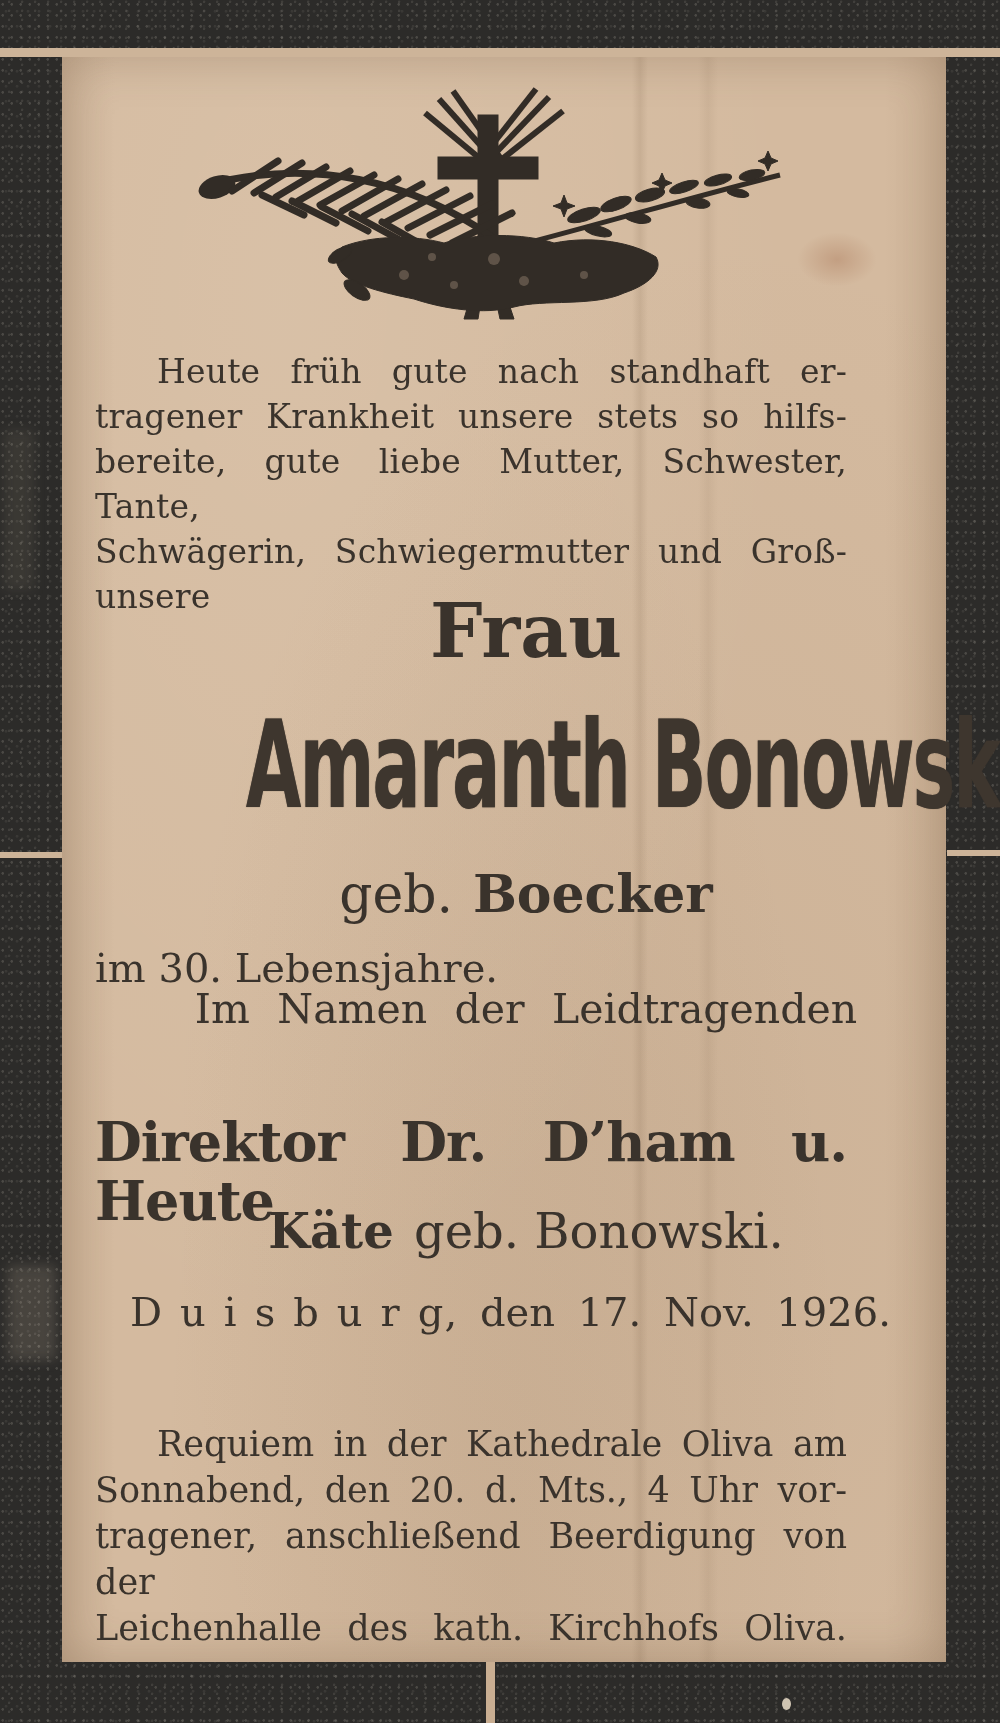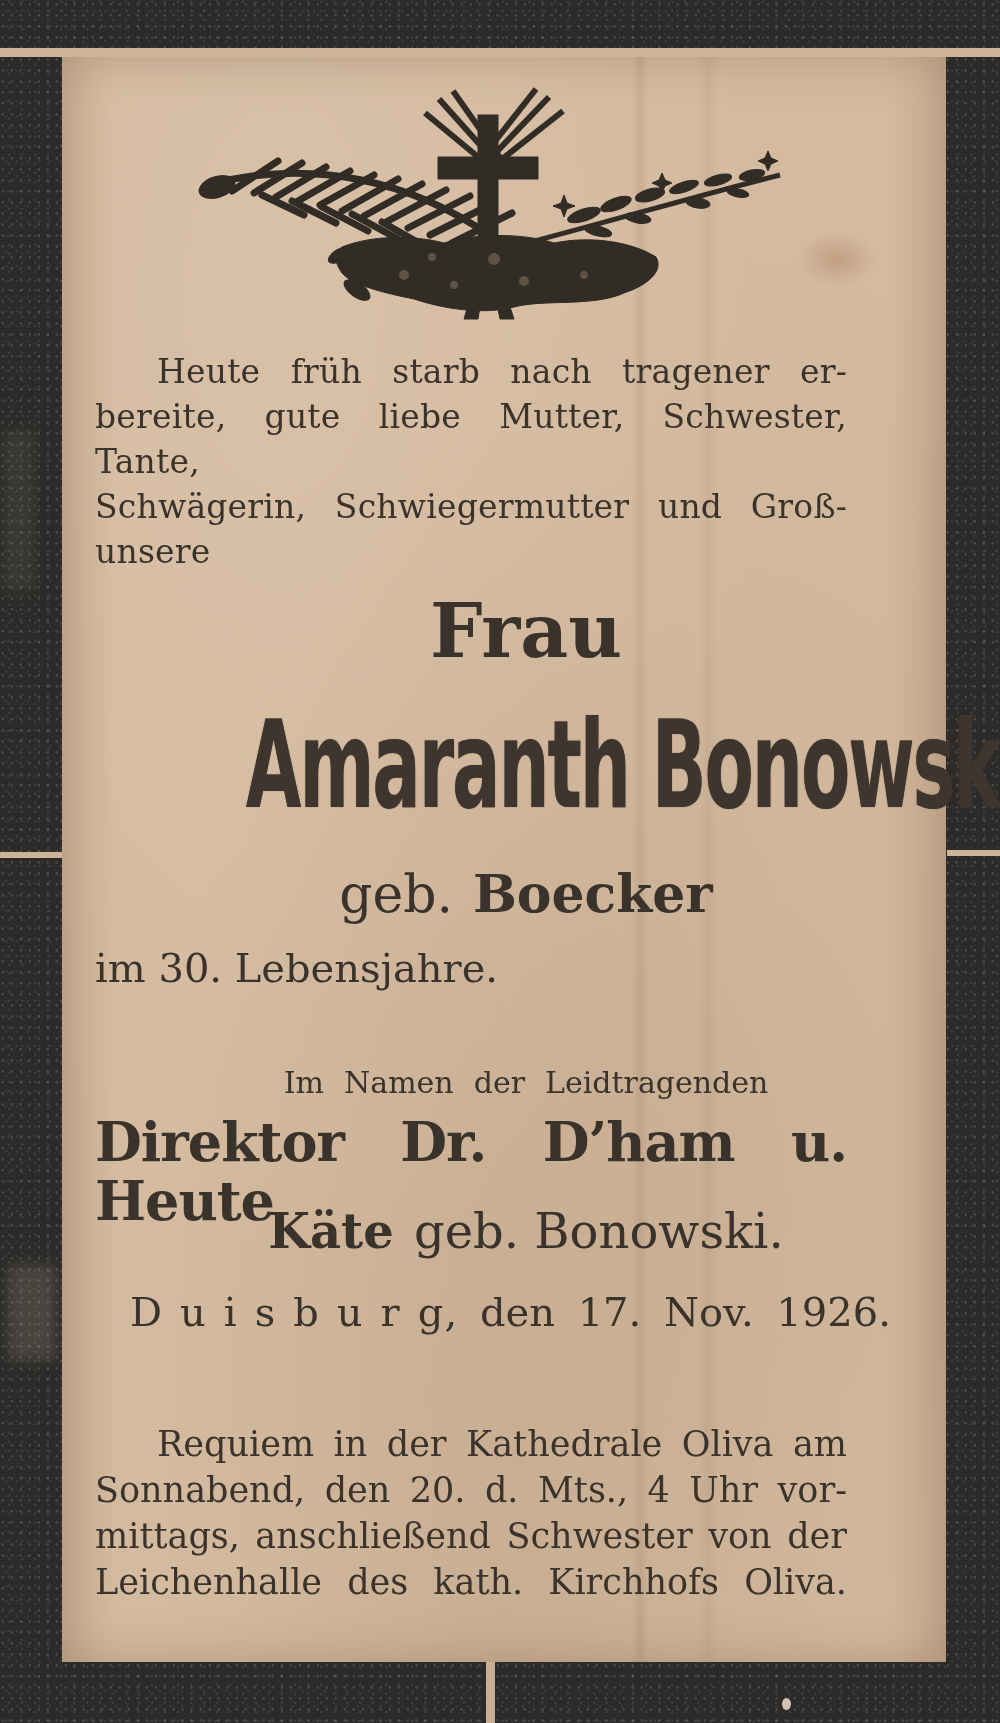--- a/index.html
+++ b/index.html
@@ -61,21 +61,21 @@
     font-family:"DejaVu Sans","Liberation Sans",sans-serif;
     font-weight:bold;font-size:100px;line-height:1;
     letter-spacing:-3px;white-space:nowrap;
     transform:scale(0.72,1.22);transform-origin:50% 20%;
     color:#3e362e;text-shadow:0 0 1px rgba(62,54,46,.8);
   }
   #maiden{top:806px;font-size:52px;}
   #maiden .pfx{font-weight:normal;}
   #maiden .srn{font-weight:bold;margin-left:.38em;}
   #age{top:888px;font-size:40px;}
-  #inname{top:1008px;font-size:30px;word-spacing:.35em;}
+  #inname{top:928px;font-size:41px;word-spacing:.35em;}
   #mourn1{top:1056px;font-size:54px;font-weight:bold;letter-spacing:-1px;
           text-align:justify;text-align-last:justify;line-height:1.1;}
   #mourn2{top:1146px;font-size:48px;}
   #mourn2 .kaete{font-weight:bold;}
   #mourn2 .rest{margin-left:.42em;}
   #dateline{top:1232px;left:68px;width:760px;font-size:40px;white-space:nowrap;}
   #dateline .city{letter-spacing:.45em;}
   #dateline .drest{margin-left:-.42em;word-spacing:.25em;}
 
   .ink{color:#3a332c;}
@@ -168,21 +168,22 @@
             <circle cx="332" cy="196" r="5"></circle>
               <circle cx="392" cy="190" r="4"></circle>
             <circle cx="302" cy="174" r="6"></circle>
               <circle cx="240" cy="172" r="4"></circle>
           </g>
         </g>
       </g>
     </svg>
 
     <div id="intro" class="blk col ink">
-      <div class="line indent">Heute früh starb nach tragener er-</div>
+      <div class="line indent">Heute früh gute nach standhaft er-</div>
+      <div class="line">tragener Krankheit unsere stets so hilfs-</div>
       <div class="line">bereite, gute liebe Mutter, Schwester, Tante,</div>
       <div class="line">Schwägerin, Schwiegermutter und Groß-</div>
       <div class="line last">unsere</div>
     </div>
 
     <div id="frau" class="blk full ink">Frau</div>
 
     <div id="name-row" class="blk">
       <span class="nm">Amaranth Bonowski</span>
     </div>
@@ -201,17 +202,17 @@
       <span class="kaete">Käte</span><span class="rest">geb. Bonowski.</span>
     </div>
 
     <div id="dateline" class="blk ink">
       <span class="city">Duisburg</span><span class="drest">, den 17. Nov. 1926.</span>
     </div>
 
     <div id="funeral" class="blk col ink">
       <div class="line indent">Requiem in der Kathedrale Oliva am</div>
       <div class="line">Sonnabend, den 20. d. Mts., 4 Uhr vor-</div>
-      <div class="line">mittags, anschließend Schwester von der</div>
+      <div class="line">tragener, anschließend Beerdigung von der</div>
       <div class="line">Leichenhalle des kath. Kirchhofs Oliva.</div>
     </div>
   </div>
 </div>
 
 </body></html>

